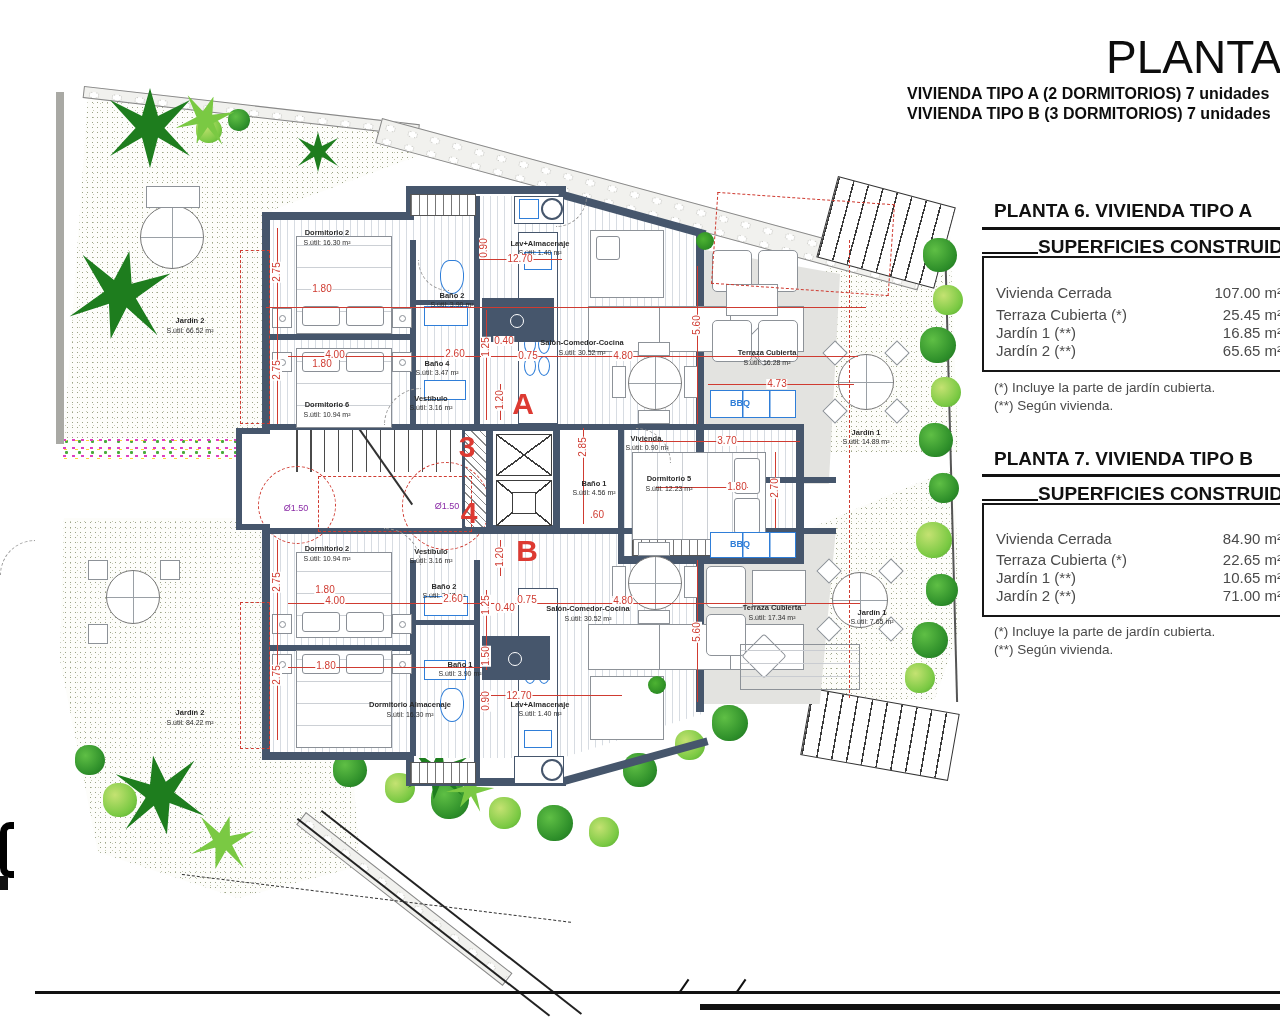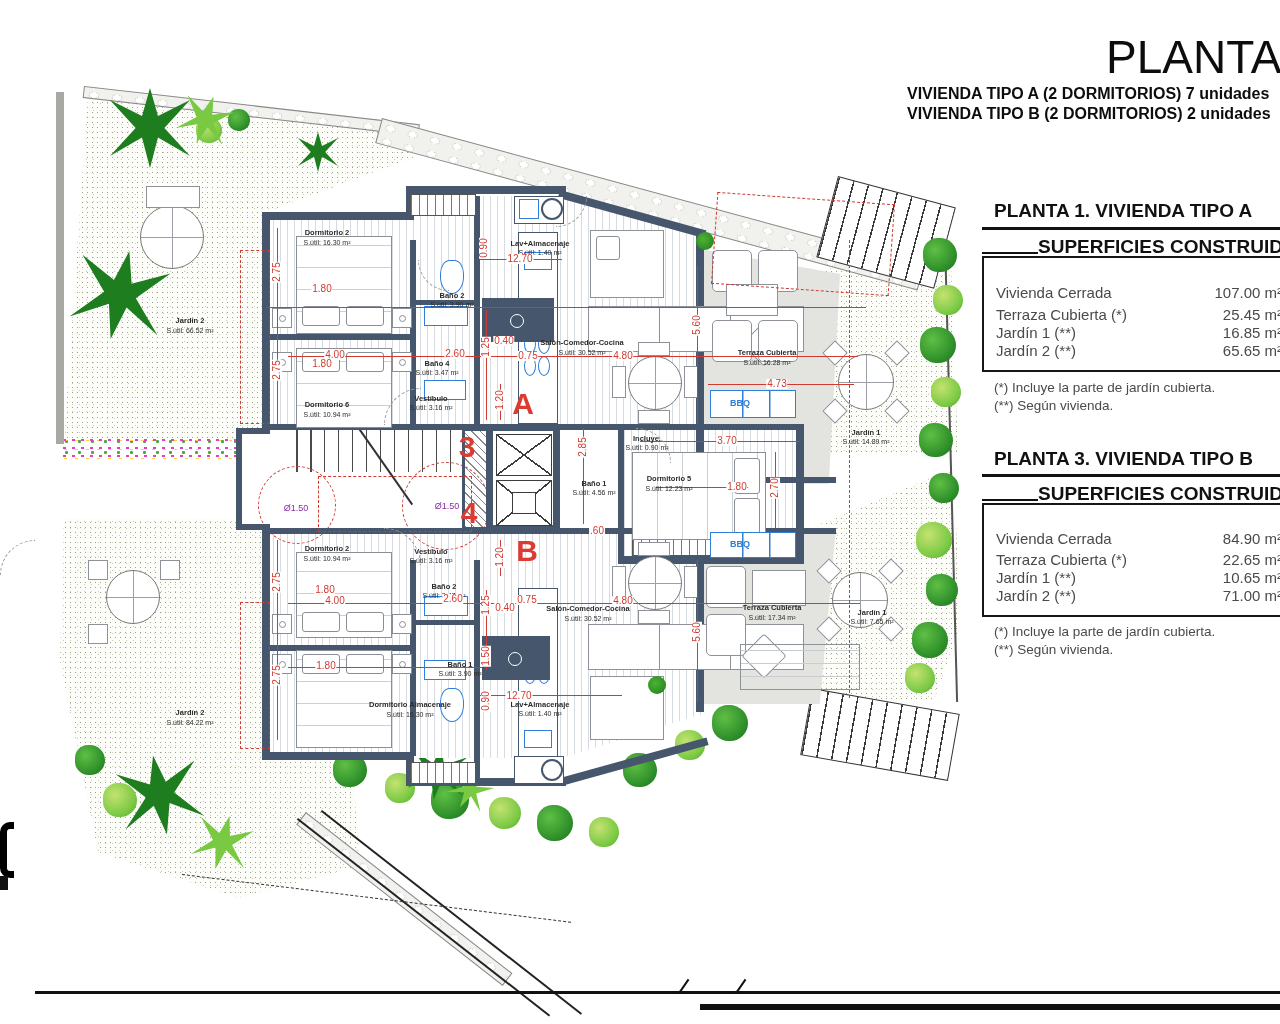--- a/index.html
+++ b/index.html
@@ -323,21 +323,21 @@
     <span class="pl rm" style="left: 452px; top: 295px;">Baño 2</span>
     <span class="pl rma" style="left: 452px; top: 304px;">S.útil: 3.90 m²</span>
     <span class="pl rm" style="left: 437px; top: 363px;">Baño 4</span>
     <span class="pl rma" style="left: 437px; top: 372px;">S.útil: 3.47 m²</span>
     <span class="pl rm" style="left: 540px; top: 243px;">Lav+Almacenaje</span>
     <span class="pl rma" style="left: 540px; top: 252px;">S.útil: 1.40 m²</span>
     <span class="pl rm" style="left: 582px; top: 342px;">Salón-Comedor-Cocina</span>
     <span class="pl rma" style="left: 582px; top: 352px;">S.útil: 30.52 m²</span>
     <span class="pl rm" style="left: 431px; top: 398px;">Vestíbulo</span>
     <span class="pl rma" style="left: 431px; top: 407px;">S.útil: 3.16 m²</span>
-    <span class="pl rm" style="left: 647px; top: 438px;">Incluye.</span>
+    <span class="pl rm" style="left: 647px; top: 438px;">Vivienda.</span>
     <span class="pl rma" style="left: 647px; top: 447px;">S.útil: 0.90 m²</span>
     <span class="pl rm" style="left: 594px; top: 483px;">Baño 1</span>
     <span class="pl rma" style="left: 594px; top: 492px;">S.útil: 4.56 m²</span>
     <span class="pl rm" style="left: 669px; top: 478px;">Dormitorio 5</span>
     <span class="pl rma" style="left: 669px; top: 488px;">S.útil: 12.23 m²</span>
     <span class="pl rm" style="left: 767px; top: 352px;">Terraza Cubierta</span>
     <span class="pl rma" style="left: 767px; top: 362px;">S.útil: 16.28 m²</span>
     <span class="pl rm" style="left: 866px; top: 432px;">Jardín 1</span>
     <span class="pl rma" style="left: 866px; top: 441px;">S.útil: 14.89 m²</span>
     <span class="pl rm" style="left: 190px; top: 320px;">Jardín 2</span>
@@ -379,21 +379,21 @@
     <span class="pl dim" style="left: 484px; top: 248px; transform: translate(-50%, -50%) rotate(-90deg);">0.90</span>
     <span class="pl dim" style="left: 520px; top: 259px;">12.70</span>
     <span class="pl dim" style="left: 486px; top: 347px; transform: translate(-50%, -50%) rotate(-90deg);">1.25</span>
     <span class="pl dim" style="left: 504px; top: 341px;">0.40</span>
     <span class="pl dim" style="left: 528px; top: 356px;">0.75</span>
     <span class="pl dim" style="left: 623px; top: 356px;">4.80</span>
     <span class="pl dim" style="left: 697px; top: 325px; transform: translate(-50%, -50%) rotate(-90deg);">5.60</span>
     <span class="pl dim" style="left: 777px; top: 384px;">4.73</span>
     <span class="pl dim" style="left: 727px; top: 441px;">3.70</span>
     <span class="pl dim" style="left: 583px; top: 447px; transform: translate(-50%, -50%) rotate(-90deg);">2.85</span>
-    <span class="pl dim" style="left: 597px; top: 531px;">.60</span>
+    <span class="pl dim" style="left: 597px; top: 515px;">.60</span>
     <span class="pl dim" style="left: 737px; top: 487px;">1.80</span>
     <span class="pl dim" style="left: 775px; top: 488px; transform: translate(-50%, -50%) rotate(-90deg);">2.70</span>
     <span class="pl dim" style="left: 500px; top: 400px; transform: translate(-50%, -50%) rotate(-90deg);">1.20</span>
     <span class="pl dim" style="left: 500px; top: 557px; transform: translate(-50%, -50%) rotate(-90deg);">1.20</span>
     <span class="pl dim" style="left: 277px; top: 582px; transform: translate(-50%, -50%) rotate(-90deg);">2.75</span>
     <span class="pl dim" style="left: 325px; top: 590px;">1.80</span>
     <span class="pl dim" style="left: 335px; top: 601px;">4.00</span>
     <span class="pl dim" style="left: 453px; top: 599px;">2.60</span>
     <span class="pl dim" style="left: 486px; top: 605px; transform: translate(-50%, -50%) rotate(-90deg);">1.25</span>
     <span class="pl dim" style="left: 505px; top: 608px;">0.40</span>
@@ -402,39 +402,39 @@
     <span class="pl dim" style="left: 697px; top: 632px; transform: translate(-50%, -50%) rotate(-90deg);">5.60</span>
     <span class="pl dim" style="left: 486px; top: 656px; transform: translate(-50%, -50%) rotate(-90deg);">1.50</span>
     <span class="pl dim" style="left: 326px; top: 666px;">1.80</span>
     <span class="pl dim" style="left: 277px; top: 675px; transform: translate(-50%, -50%) rotate(-90deg);">2.75</span>
     <span class="pl dim" style="left: 519px; top: 696px;">12.70</span>
     <span class="pl dim" style="left: 486px; top: 701px; transform: translate(-50%, -50%) rotate(-90deg);">0.90</span>
   </div>
 
 <div class="bigtitle" style="left:1106px;top:30px;">PLANTA 0</div>
 <div class="subt" style="left:907px;top:84px;">VIVIENDA TIPO A (2 DORMITORIOS) 7 unidades</div>
-<div class="subt" style="left:907px;top:104px;">VIVIENDA TIPO B (2 DORMITORIOS) 2 unidades</div>
-
-<div class="ph" style="left:994px;top:200px;">PLANTA 1. VIVIENDA TIPO A</div>
+<div class="subt" style="left:907px;top:104px;">VIVIENDA TIPO B (3 DORMITORIOS) 7 unidades</div>
+
+<div class="ph" style="left:994px;top:200px;">PLANTA 6. VIVIENDA TIPO A</div>
 <div class="blk" style="left:982px;top:227px;width:298px;height:2.5px;"></div>
 <div class="ph" style="left:1038px;top:236px;">SUPERFICIES CONSTRUIDAS</div>
 <div class="blk" style="left:982px;top:252px;width:56px;height:2px;"></div>
 <div class="abs" style="left:982px;top:256px;width:320px;height:116px;border:2.5px solid #161616;box-sizing:border-box;"></div>
 <div class="prow" style="left:996px;top:284px;">Vivienda Cerrada</div>
 <div class="pval" style="top:284px;">107.00 m²</div>
 <div class="prow" style="left:996px;top:306px;">Terraza Cubierta  (*)</div>
 <div class="pval" style="top:306px;">25.45 m²</div>
 <div class="prow" style="left:996px;top:324px;">Jardín 1 (**)</div>
 <div class="pval" style="top:324px;">16.85 m²</div>
 <div class="prow" style="left:996px;top:342px;">Jardín 2 (**)</div>
 <div class="pval" style="top:342px;">65.65 m²</div>
 <div class="pnote" style="left:994px;top:380px;">(*)  Incluye la parte de jardín cubierta.</div>
 <div class="pnote" style="left:994px;top:398px;">(**) Según vivienda.</div>
 
-<div class="ph" style="left:994px;top:448px;">PLANTA 3. VIVIENDA TIPO B</div>
+<div class="ph" style="left:994px;top:448px;">PLANTA 7. VIVIENDA TIPO B</div>
 <div class="blk" style="left:982px;top:474px;width:298px;height:2.5px;"></div>
 <div class="ph" style="left:1038px;top:483px;">SUPERFICIES CONSTRUIDAS</div>
 <div class="blk" style="left:982px;top:499px;width:56px;height:2px;"></div>
 <div class="abs" style="left:982px;top:503px;width:320px;height:114px;border:2.5px solid #161616;box-sizing:border-box;"></div>
 <div class="prow" style="left:996px;top:530px;">Vivienda Cerrada</div>
 <div class="pval" style="top:530px;">84.90 m²</div>
 <div class="prow" style="left:996px;top:551px;">Terraza Cubierta (*)</div>
 <div class="pval" style="top:551px;">22.65 m²</div>
 <div class="prow" style="left:996px;top:569px;">Jardín 1 (**)</div>
 <div class="pval" style="top:569px;">10.65 m²</div>

